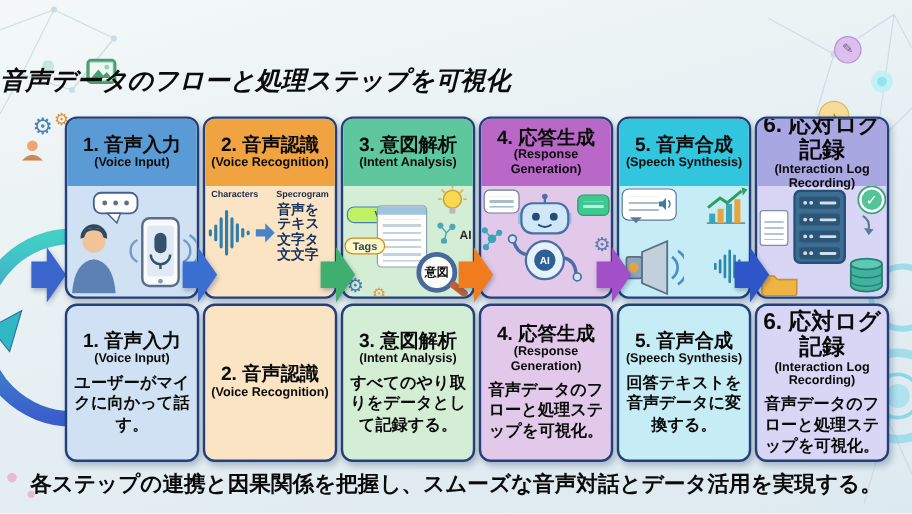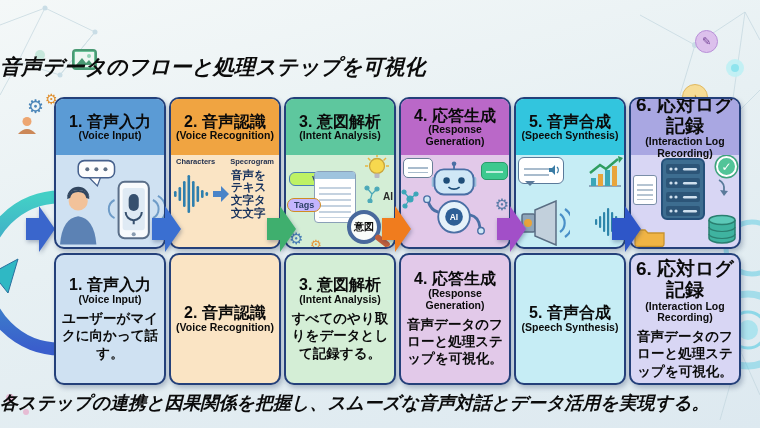--- a/index.html
+++ b/index.html
@@ -51,21 +51,21 @@
   .il2-labels { display:flex; justify-content:space-between; padding:0 3px;
     font-size:7.5px; color:#1d2c4c; }
   .il2-row { display:flex; align-items:center; gap:2px; margin-top:2px; }
   .il2-text { white-space:pre-line; font-size:11.5px; line-height:1.1; color:#15305c;
     text-align:left; }
 
   
   .tag-bubble { position:absolute; border-radius:6px; font-weight:700; }
   .voc { left:3px; top:17px; background:#bef264; border:1.5px solid #4a7fb5;
     color:#27477c; font-size:8.5px; padding:1px 22px; }
-  .tags { left:1px; top:43px; background:#c4b5fd; border:1.5px solid #d08c22;
+  .tags { left:1px; top:43px; background:#fef9c3; border:1.5px solid #d08c22;
     color:#2c3f66; font-size:9px; padding:1px 6px; border-radius:8px; }
   .doc3 { position:absolute; left:28px; top:16px; width:42px; height:52px;
     background:#ffffff; border:1.5px solid #8aa0b8; border-radius:4px; }
   .doc3::before { content:""; position:absolute; left:0; right:0; top:0; height:7px;
     background:#9fc4de; border-radius:2px 2px 0 0; }
   .doc3 .lines { position:absolute; left:4px; right:4px; top:11px; bottom:4px;
     background:repeating-linear-gradient(180deg,transparent 0 4px,#c4d2e0 4px 6px); }
   .gear { position:absolute; line-height:1; }
   .g3a { left:3px; bottom:0px; font-size:16px; color:#4a7fb5; }
   .g3b { left:24px; bottom:-4px; font-size:13px; color:#e8963a; }
@@ -96,22 +96,22 @@
 
   
   .doc6 { position:absolute; left:2px; top:20px; width:24px; height:30px; background:#fff;
     border:1.5px solid #7a8ea8; border-radius:3px; }
   .doc6 .lines { position:absolute; left:3px; right:3px; top:5px; bottom:4px;
     background:repeating-linear-gradient(180deg,transparent 0 3px,#b5c4d2 3px 5px); }
   .check6 { position:absolute; right:2px; top:1px; width:21px; height:21px; border-radius:50%;
     background:#52c498; border:2px solid #ffffff; box-shadow:0 0 0 1.5px #3da37c;
     color:#fff; font-size:12px; display:flex; align-items:center; justify-content:center; }
 
-  .footer { position:absolute; top:391px; left:0; right:0; text-align:left;
-    font-size:18px; z-index:4;font-style:italic; }
+  .footer { position:absolute; top:391px; left:0; right:0; text-align:center;
+    font-size:18px; z-index:4; }
 
   .decor { position:absolute; z-index:1; line-height:1; }
   .img-icon { left:72px; top:49px; width:25px; height:21px; background:#6fc49a;
     border:2px solid #4a9a74; border-radius:4px; z-index:4; }
   .img-icon svg { display:block; }
   .gTL1 { left:27px; top:97px; font-size:19px; color:#4a85b8; }
   .gTL2 { left:45px; top:92px; font-size:14px; color:#e09030; }
   .badge { border-radius:50%; display:flex; align-items:center; justify-content:center; }
   .bTR1 { right:42px; top:30px; width:23px; height:23px; background:#dcc0ec;
     border:1.5px solid #b890d8; color:#7a4a9a; font-size:11px; }
@@ -411,20 +411,21 @@
                 <rect x="17" y="7" width="2.2" height="20" rx="1.1"></rect>
                 <rect x="21" y="11" width="2.2" height="12" rx="1.1"></rect>
                 <rect x="25" y="14" width="2.2" height="6" rx="1.1"></rect>
               </g>
             </svg>
           </div>
         </div>
         <div class="box bot" style="background: rgb(198, 237, 245);">
           <div class="jp2">5. 音声合成</div>
           <div class="en2">(Speech Synthesis)</div>
+          <div class="desc">回答テキストを音声データに変換する。</div>
         </div>
       </div>
 
       <div class="col narrow">
         <div class="box top" style="background: rgb(216, 214, 244);">
           <div class="hd" style="background: rgb(169, 167, 226);">
             <div class="jp">6. 応対ログ記録</div>
             <div class="en">(Interaction Log Recording)</div>
           </div>
           <div class="illus">

